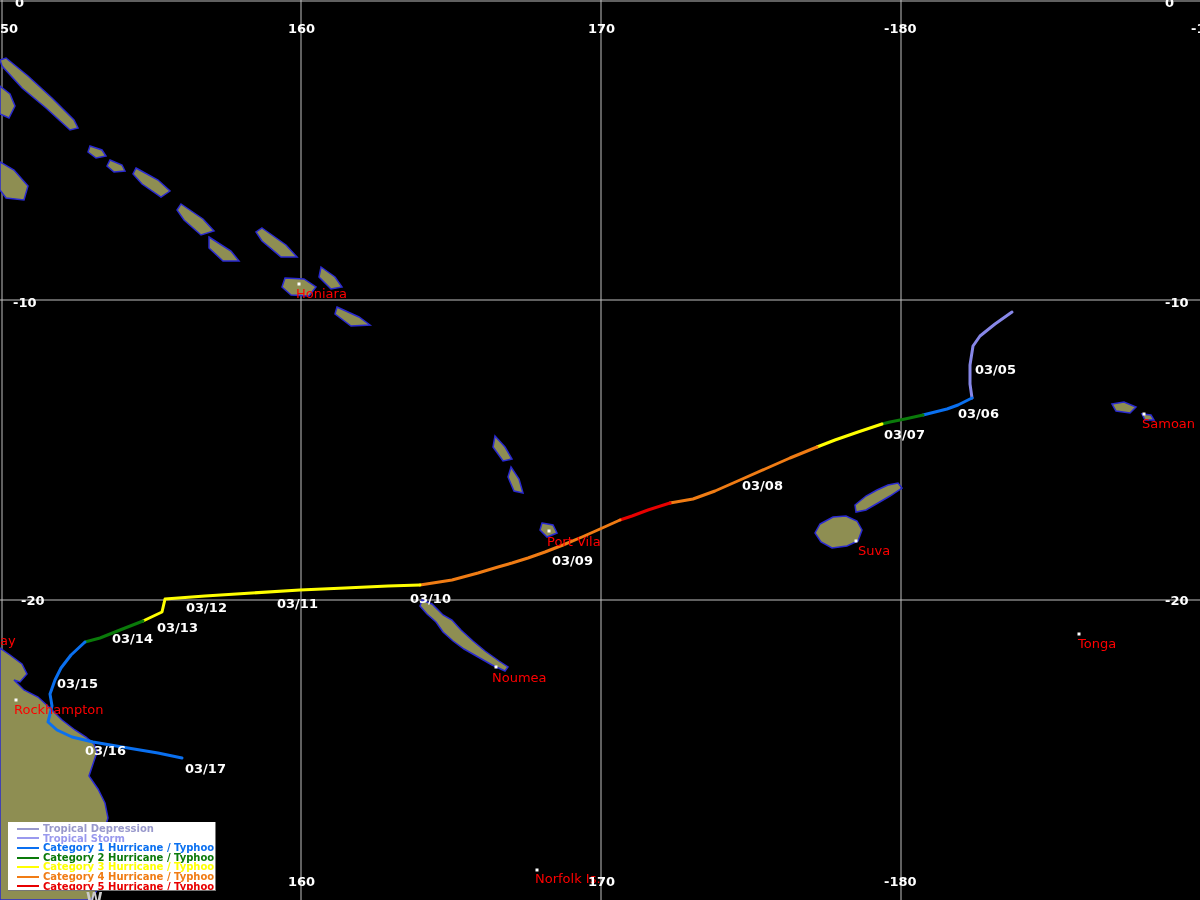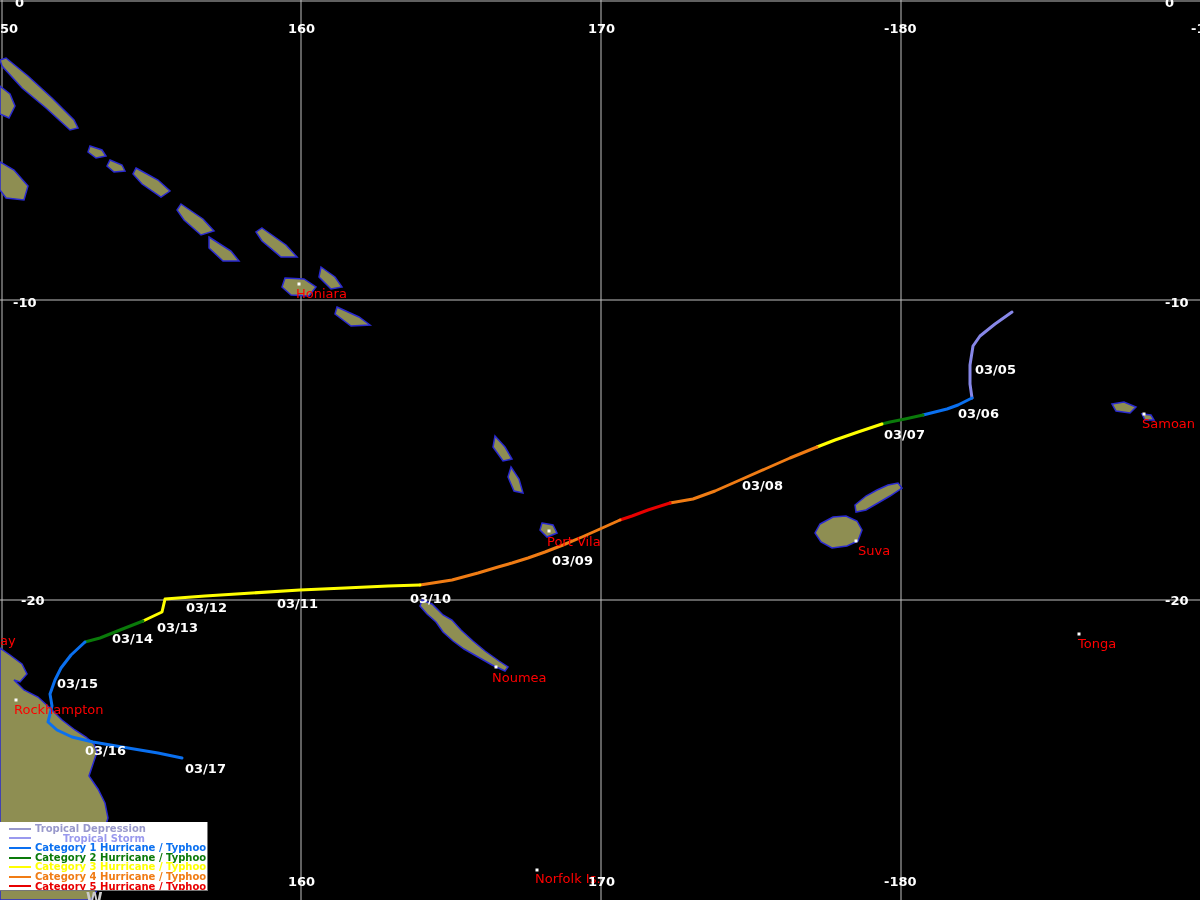--- a/index.html
+++ b/index.html
@@ -4,21 +4,21 @@
 <style>
   html,body{margin:0;padding:0;background:#000;}
   body{width:1200px;height:900px;overflow:hidden;position:relative;
        font-family:"DejaVu Sans",sans-serif;}
   #map-svg{position:absolute;left:0;top:0;}
   svg text{font-family:"DejaVu Sans",sans-serif;}
   .coord-label{fill:#ffffff;font-size:13px;font-weight:bold;}
   .date-label{fill:#ffffff;font-size:13px;font-weight:bold;}
   .city-label{fill:#ff0000;font-size:13px;}
   .watermark{fill:#cccccc;font-size:15px;font-weight:bold;}
-  #legend{position:absolute;left:0;top:822px;width:208px;height:69px;
+  #legend{position:absolute;left:8px;top:822px;width:208px;height:69px;
           background:#ffffff;border-right:1px solid #777;border-bottom:1px solid #777;
           box-sizing:border-box;padding-top:2px;overflow:hidden;}
   .legend-row{display:flex;align-items:center;height:9.6px;line-height:9.6px;}
   .legend-swatch{display:inline-block;width:22px;height:2px;margin-left:9px;margin-right:4px;flex:0 0 22px;}
   .legend-label{font-size:10px;font-weight:bold;white-space:nowrap;}
 </style>
 </head>
 <body>
 
 <svg id="map-svg" width="1200" height="900" viewBox="0 0 1200 900">
@@ -125,21 +125,21 @@
     </g>
 </svg>
 
 <div id="legend">
     <div class="legend-row">
       <span class="legend-swatch" style="background: rgb(153, 153, 204);"></span>
       <span class="legend-label" style="color: rgb(153, 153, 204);">Tropical Depression</span>
     </div>
     <div class="legend-row">
       <span class="legend-swatch" style="background: rgb(153, 153, 238);"></span>
-      <span class="legend-label" style="color: rgb(153, 153, 238); margin-left: 28px;">Tropical Storm</span>
+      <span class="legend-label" style="color: rgb(153, 153, 238);">Tropical Storm</span>
     </div>
     <div class="legend-row">
       <span class="legend-swatch" style="background: rgb(10, 112, 240);"></span>
       <span class="legend-label" style="color: rgb(10, 112, 240);">Category 1 Hurricane / Typhoon</span>
     </div>
     <div class="legend-row">
       <span class="legend-swatch" style="background: rgb(10, 122, 10);"></span>
       <span class="legend-label" style="color: rgb(10, 122, 10);">Category 2 Hurricane / Typhoon</span>
     </div>
     <div class="legend-row">

